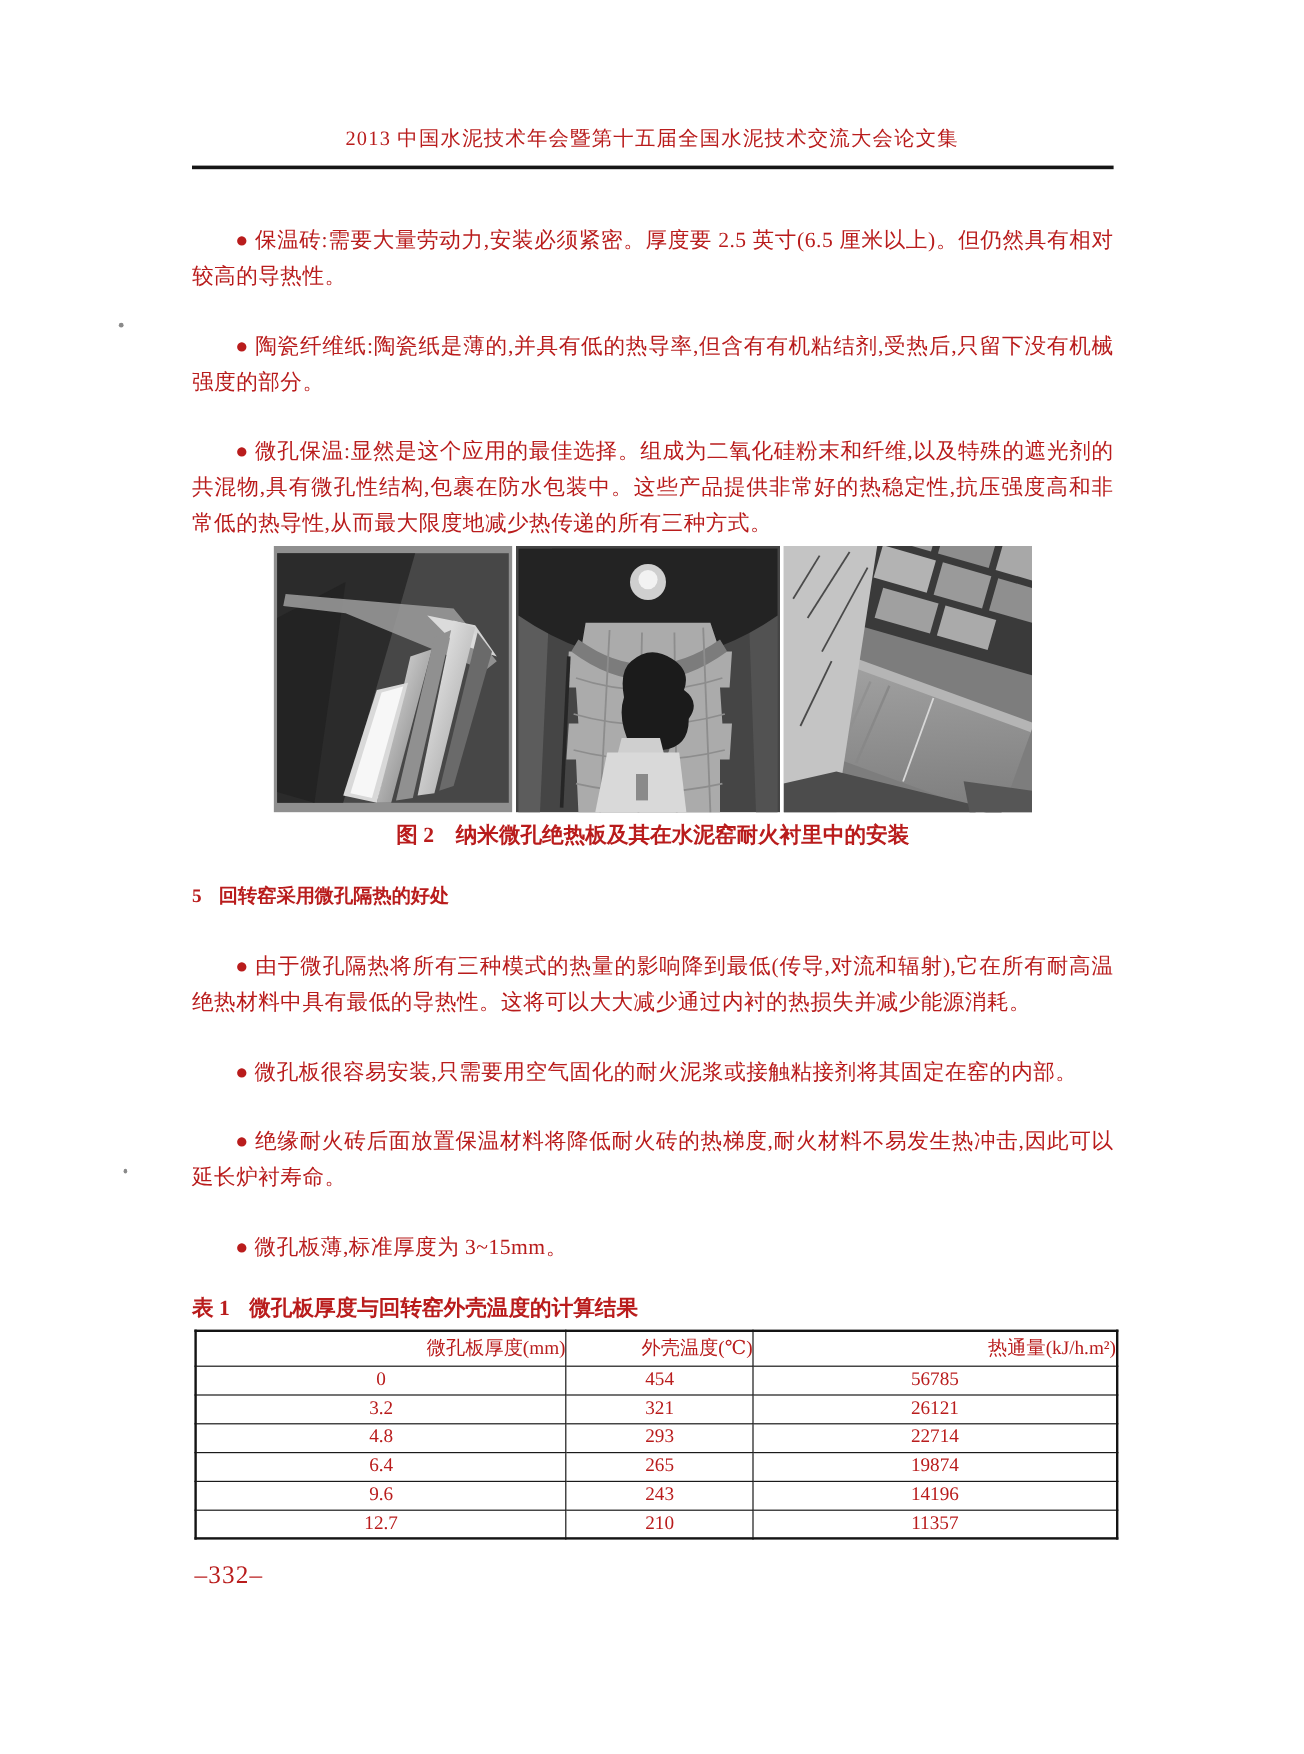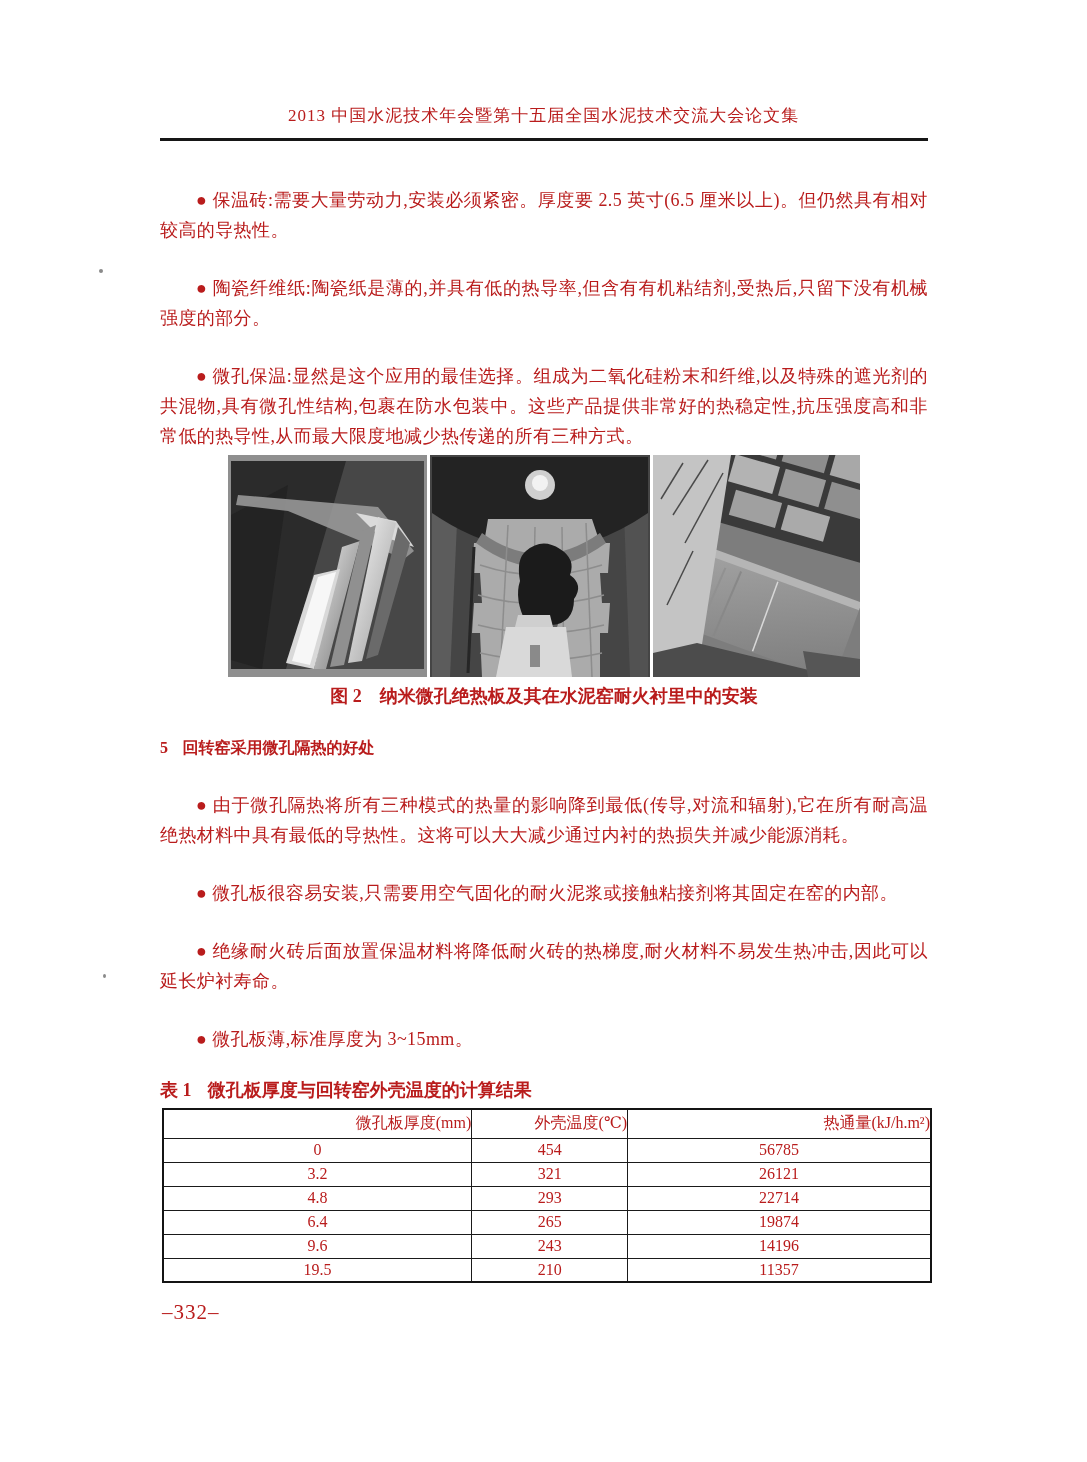--- a/index.html
+++ b/index.html
@@ -238,21 +238,21 @@
             <td>6.4</td>
             <td>265</td>
             <td>19874</td>
           </tr>
           <tr>
             <td>9.6</td>
             <td>243</td>
             <td>14196</td>
           </tr>
           <tr>
-            <td>19.5</td>
+            <td>12.7</td>
             <td>210</td>
             <td>11357</td>
           </tr>
         </tbody>
     </table>
 
   </div>
 
   <div class="page-number">–332–</div>
 

